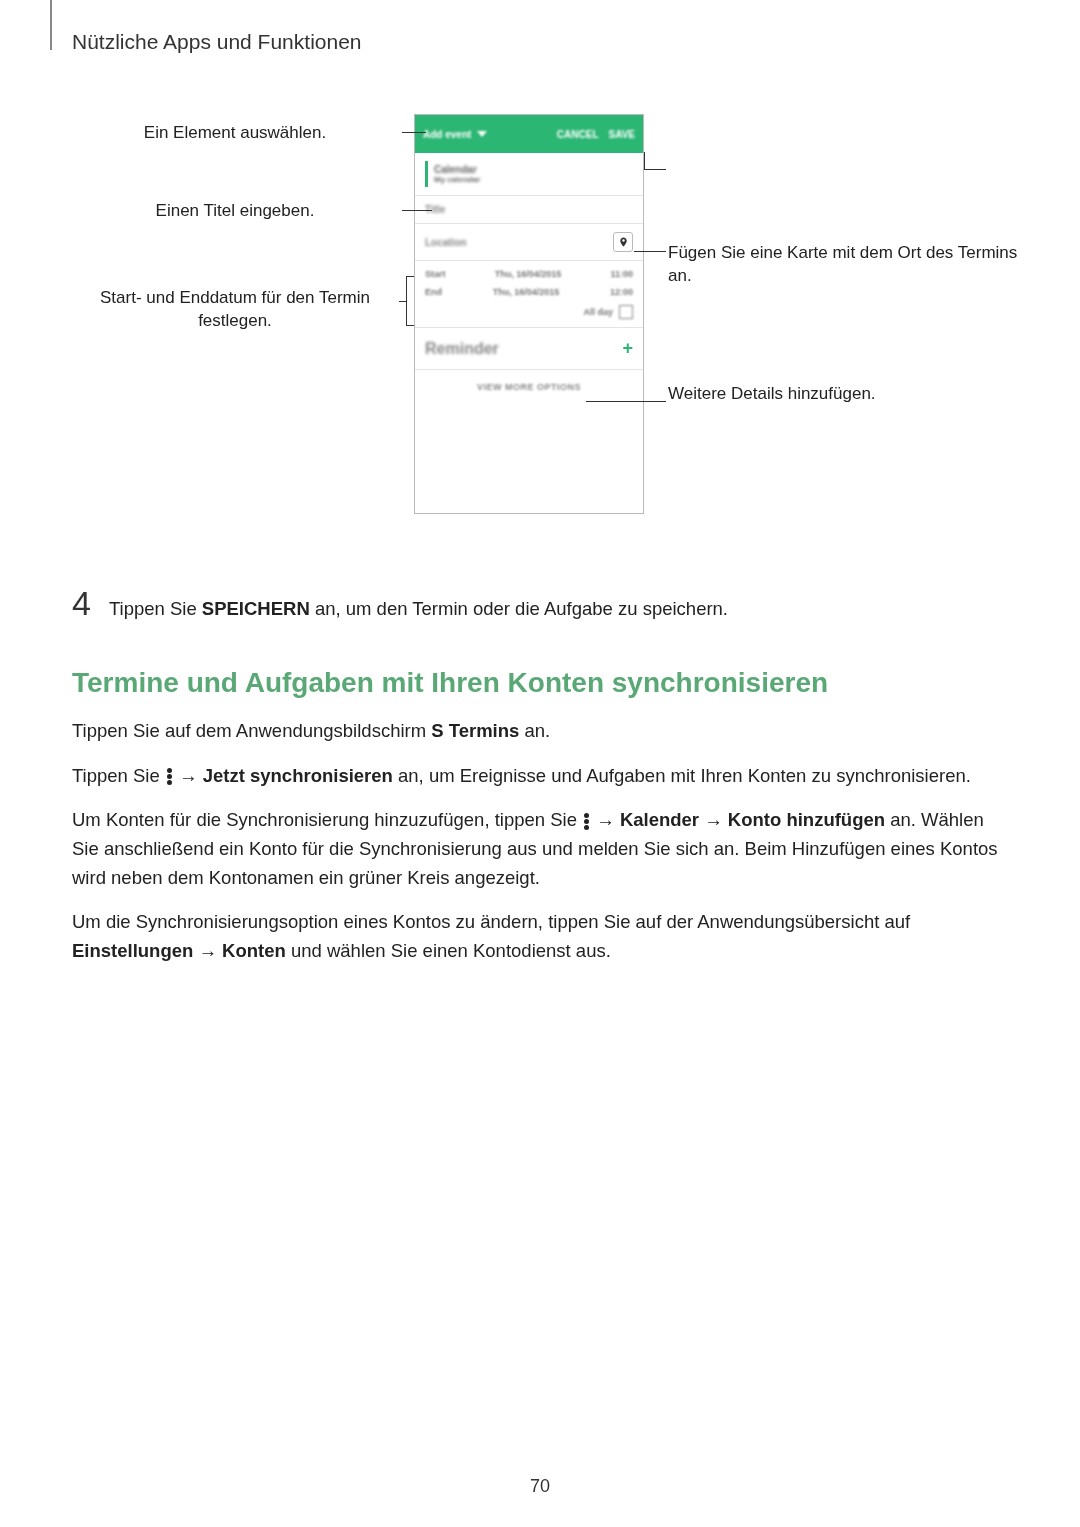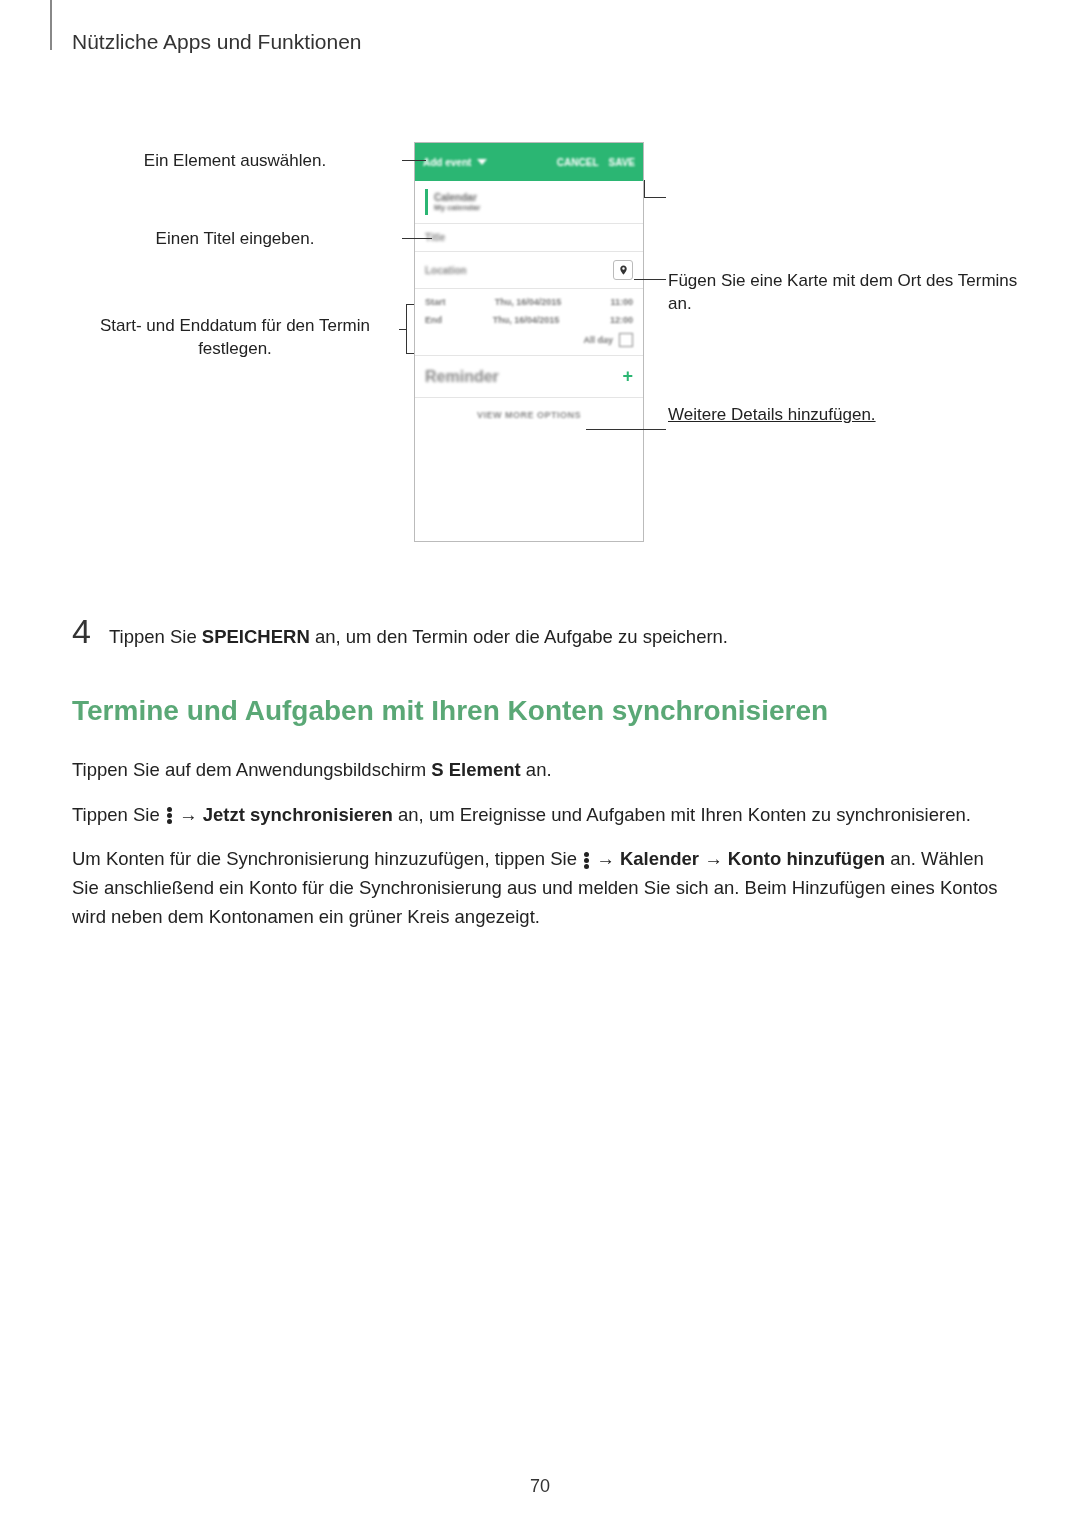--- a/index.html
+++ b/index.html
@@ -16,21 +16,21 @@
     left: 50px; top: 0;
     width: 2px; height: 50px;
     background: #888;
   }
   .page {
     padding: 30px 72px 0 72px;
   }
   .page-header {
     font-size: 21px;
     color: #333;
-    margin-bottom: 88px;
+    margin-bottom: 60px;
     font-weight: 400;
   }
   .diagram-area {
     position: relative;
     width: 100%;
     height: 440px;
   }
   
   .phone {
     position: absolute;
@@ -134,21 +134,21 @@
     color: #333;
     font-weight: 400;
   }
   .step-text { font-size: 18.5px; line-height: 1.5; }
   .bold { font-weight: bold; }
 
   h2.section-title {
     color: #5aa876;
     font-size: 28px;
     font-weight: bold;
-    margin-bottom: 29px;
+    margin-bottom: 18px;
   }
   .body-text p {
     font-size: 18.5px;
     line-height: 1.55;
     margin-bottom: 16px;
   }
   .more-icon {
     display: inline-block;
     vertical-align: middle;
     width: 5px; height: 17px;
@@ -251,40 +251,43 @@
     <div class="callout left" style="left:0; top:173px; width:326px;">Start- und Enddatum für den Termin festlegen.</div>
     <div class="bracket" style="left:334px; top:162px; height:50px;"></div>
     <div class="leader" style="left:327px; top:187px; width:7px;"></div>
 
     <div class="leader" style="left:572px; top:55px; width:22px;"></div>
     <div class="leader-v" style="left:572px; top:38px; height:18px;"></div>
 
     <div class="callout" style="left:596px; top:128px; width:360px;">Fügen Sie eine Karte mit dem Ort des Termins an.</div>
     <div class="leader" style="left:562px; top:137px; width:32px;"></div>
 
-    <div class="callout" style="left:596px; top:262px; width:300px;text-decoration:underline;">Weitere Details hinzufügen.</div>
+    <div class="callout" style="left:596px; top:269px; width:300px;">Weitere Details hinzufügen.</div>
     <div class="leader" style="left:514px; top:287px; width:80px;"></div>
   </div>
 
   <div class="step-row">
     <div class="step-num">4</div>
     <div class="step-text">
       <span>Tippen Sie </span><span class="bold">SPEICHERN</span><span> an, um den Termin oder die Aufgabe zu speichern.</span>
     </div>
   </div>
 
   <h2 class="section-title">Termine und Aufgaben mit Ihren Konten synchronisieren</h2>
 
   <div class="body-text">
     <p>
-      <span>Tippen Sie auf dem Anwendungsbildschirm </span><span class="bold">S Element</span><span> an.</span>
+      <span>Tippen Sie auf dem Anwendungsbildschirm </span><span class="bold">S Termins</span><span> an.</span>
     </p>
     <p>
       <span>Tippen Sie </span><span class="more-icon"><span></span></span><span> → </span><span class="bold">Jetzt synchronisieren</span><span> an, um Ereignisse und Aufgaben mit Ihren Konten zu synchronisieren.</span>
     </p>
     <p>
       <span>Um Konten für die Synchronisierung hinzuzufügen, tippen Sie </span><span class="more-icon"><span></span></span><span> → </span><span class="bold">Kalender</span><span> → </span><span class="bold">Konto hinzufügen</span><span> an. Wählen Sie anschließend ein Konto für die Synchronisierung aus und melden Sie sich an. Beim Hinzufügen eines Kontos wird neben dem Kontonamen ein grüner Kreis angezeigt.</span>
     </p>
+    <p>
+      <span>Um die Synchronisierungsoption eines Kontos zu ändern, tippen Sie auf der Anwendungsübersicht auf </span><span class="bold">Einstellungen</span><span> → </span><span class="bold">Konten</span><span> und wählen Sie einen Kontodienst aus.</span>
+    </p>
   </div>
 
 </div>
 
 <div class="page-number">70</div>
 
 </body></html>

